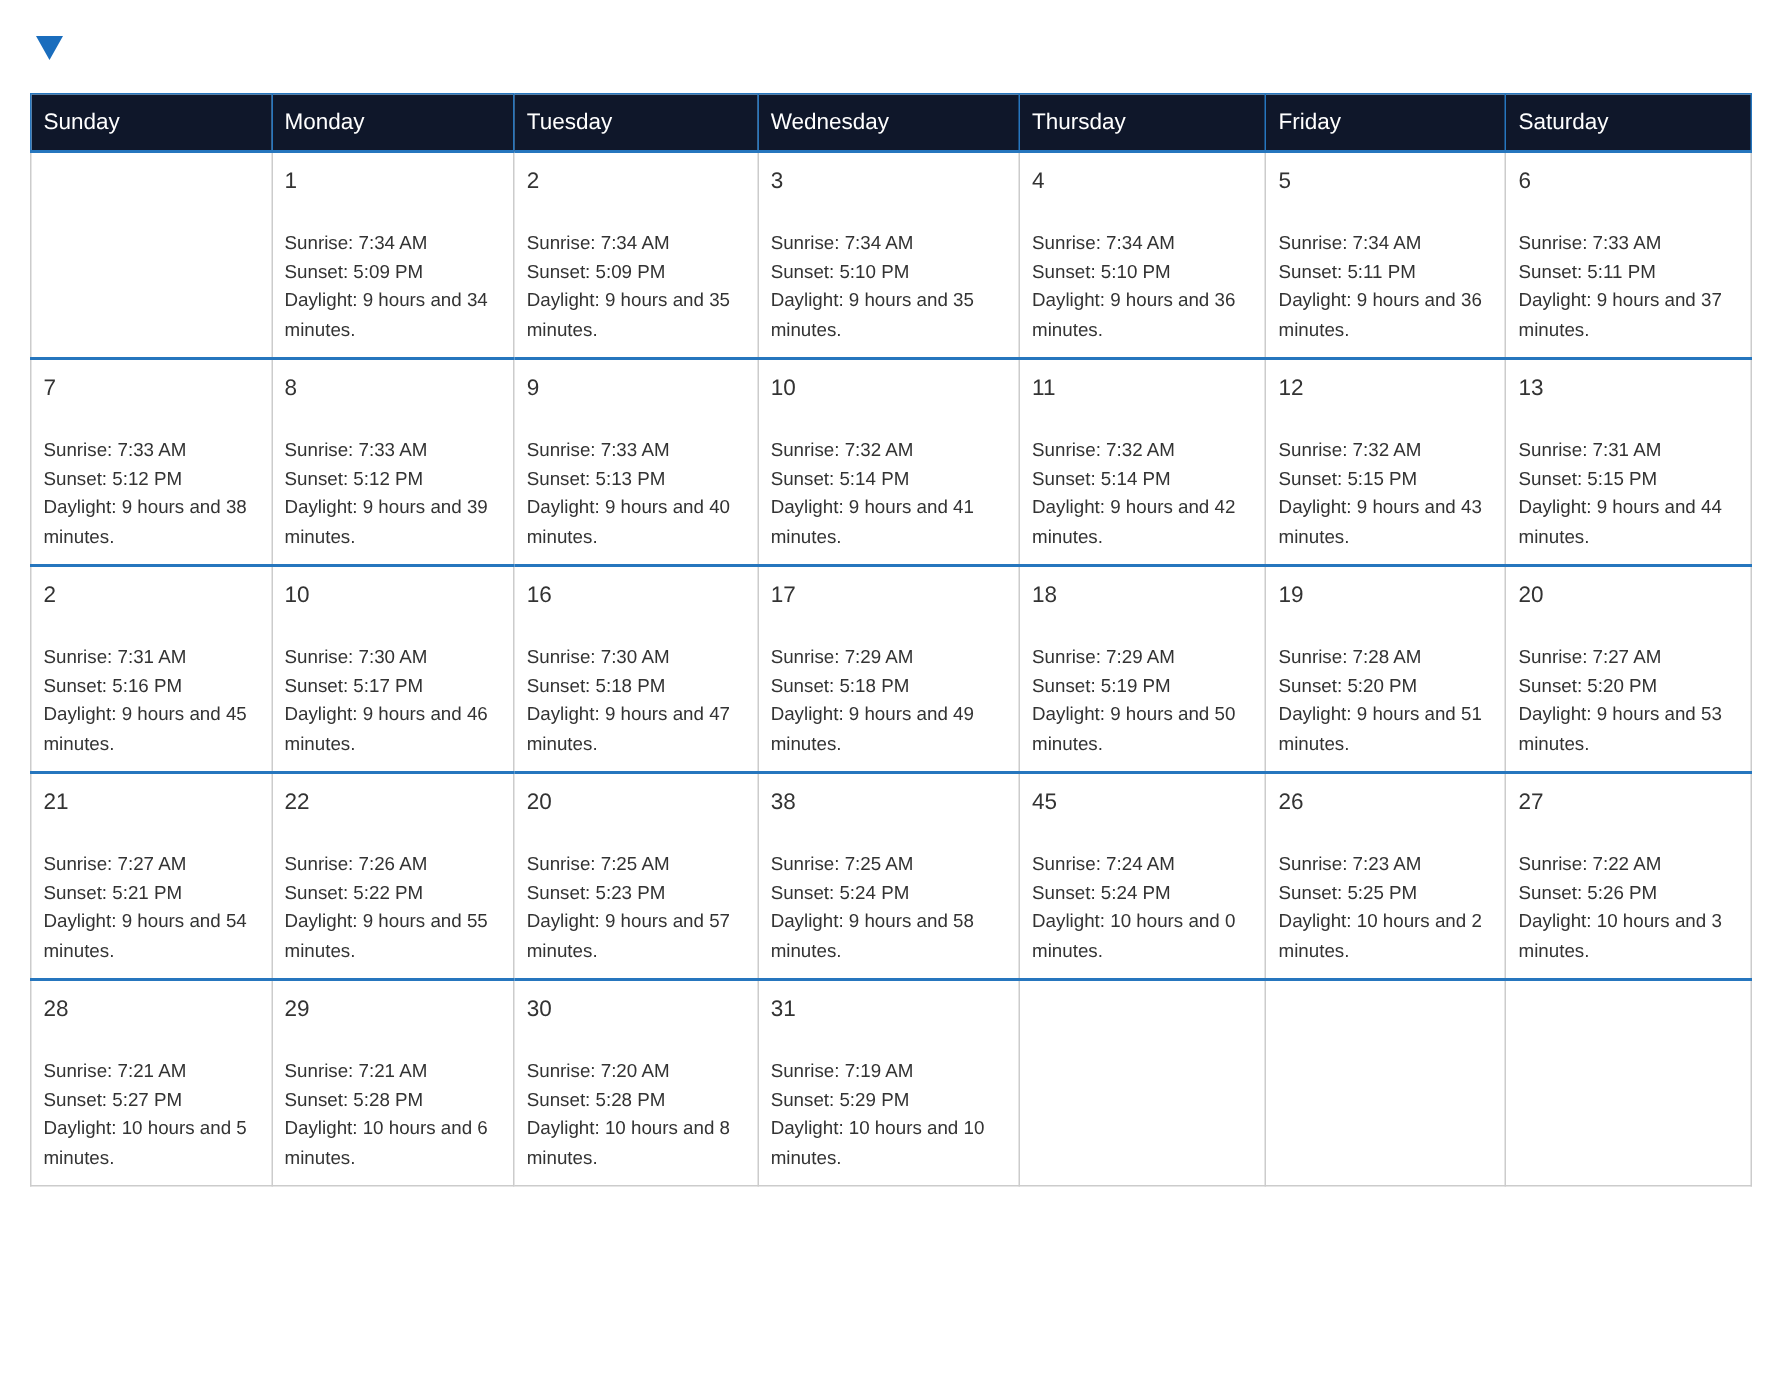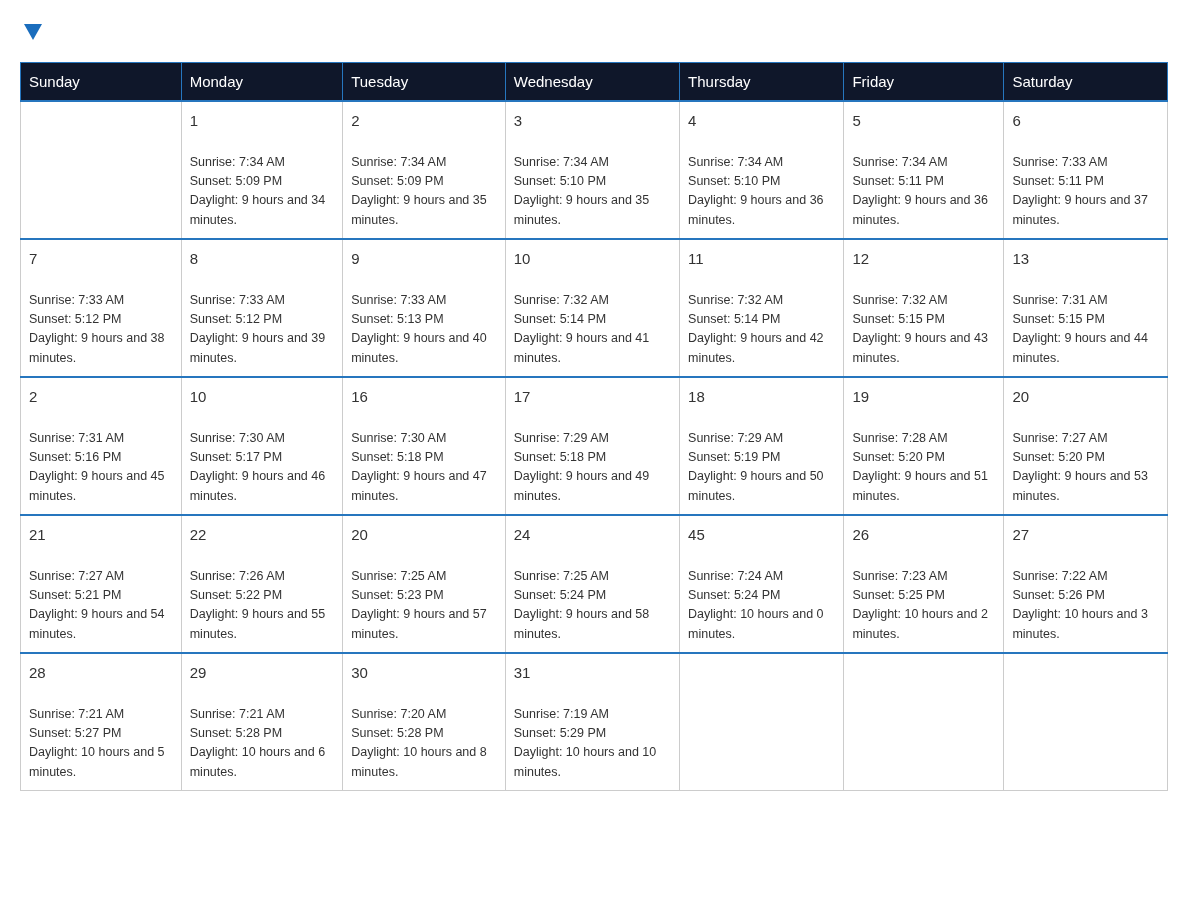--- a/index.html
+++ b/index.html
@@ -209,21 +209,21 @@
         </td>
         <td>
           <div class="day-number">22</div>
           <div class="day-info">Sunrise: 7:26 AM<br>Sunset: 5:22 PM<br>Daylight: 9 hours and 55 minutes.</div>
         </td>
         <td>
           <div class="day-number">20</div>
           <div class="day-info">Sunrise: 7:25 AM<br>Sunset: 5:23 PM<br>Daylight: 9 hours and 57 minutes.</div>
         </td>
         <td>
-          <div class="day-number">24</div>
+          <div class="day-number">38</div>
           <div class="day-info">Sunrise: 7:25 AM<br>Sunset: 5:24 PM<br>Daylight: 9 hours and 58 minutes.</div>
         </td>
         <td>
           <div class="day-number">45</div>
           <div class="day-info">Sunrise: 7:24 AM<br>Sunset: 5:24 PM<br>Daylight: 10 hours and 0 minutes.</div>
         </td>
         <td>
           <div class="day-number">26</div>
           <div class="day-info">Sunrise: 7:23 AM<br>Sunset: 5:25 PM<br>Daylight: 10 hours and 2 minutes.</div>
         </td>

